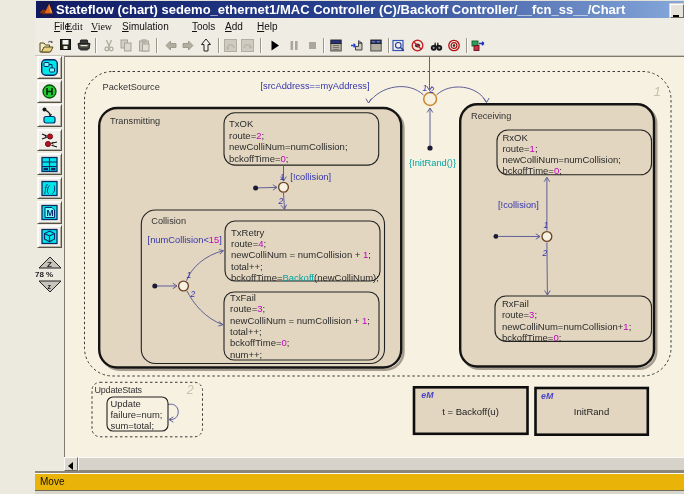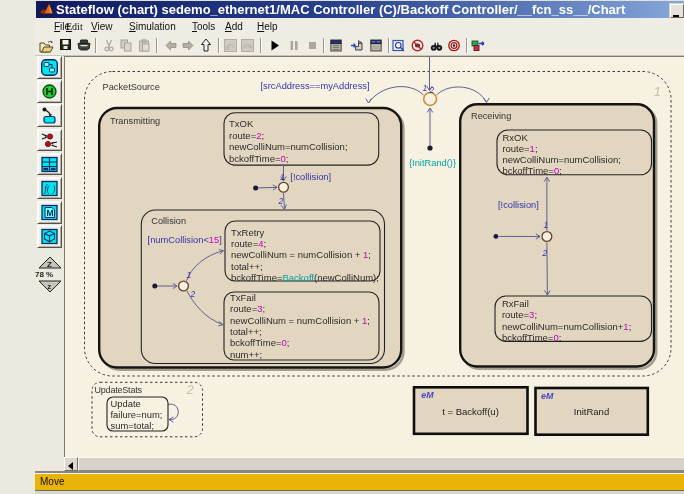--- a/index.html
+++ b/index.html
@@ -54,22 +54,22 @@
     </div>
     <div class="wbtn" style="left:664px;">
       <svg width="12" height="12" viewBox="0 0 12 12">
           <path d="M2 2 L9 9 M9 2 L2 9" stroke="#000" stroke-width="1.6"></path>
         </svg>
     </div>
   </div>
   <div id="menubar">
     <span class="mi" style="left:19px;"><u>F</u>ile</span>
     <span class="mi" style="left:31px;font-family:Liberation Serif, serif;"><u>E</u>dit</span>
-    <span class="mi" style="left:56px;"><u>V</u>iew</span>
-    <span class="mi" style="left:94px;"><u>S</u>imulation</span>
+    <span class="mi" style="left:56px;font-family:Liberation Serif, serif;"><u>V</u>iew</span>
+    <span class="mi" style="left:87px;"><u>S</u>imulation</span>
     <span class="mi" style="left:157px;"><u>T</u>ools</span>
     <span class="mi" style="left:190px;"><u>A</u>dd</span>
     <span class="mi" style="left:222px;"><u>H</u>elp</span>
     <span class="chev" style="left:670px; top:5px;">▾</span>
   </div>
   <div id="toolbar">
     <svg class="ticon" style="left:4px;top:5px;" width="15" height="13" viewBox="0 0 15 13">
       <path d="M1 12 L1 3 L5 3 L6.5 5 L10.5 5 L10.5 12 Z" fill="#F3ECC4" stroke="#55491a" stroke-width="1"></path>
       <path d="M2.5 12 L5 7 L14 7 L11.5 12 Z" fill="#E6D282" stroke="#55491a" stroke-width="1"></path>
       <path d="M9 2.5 C10.5 0.8 12.5 1 13 2.5 M13 2.5 L11.7 2.3 M13 2.5 L12.8 1" stroke="#444" stroke-width="0.9" fill="none"></path>

